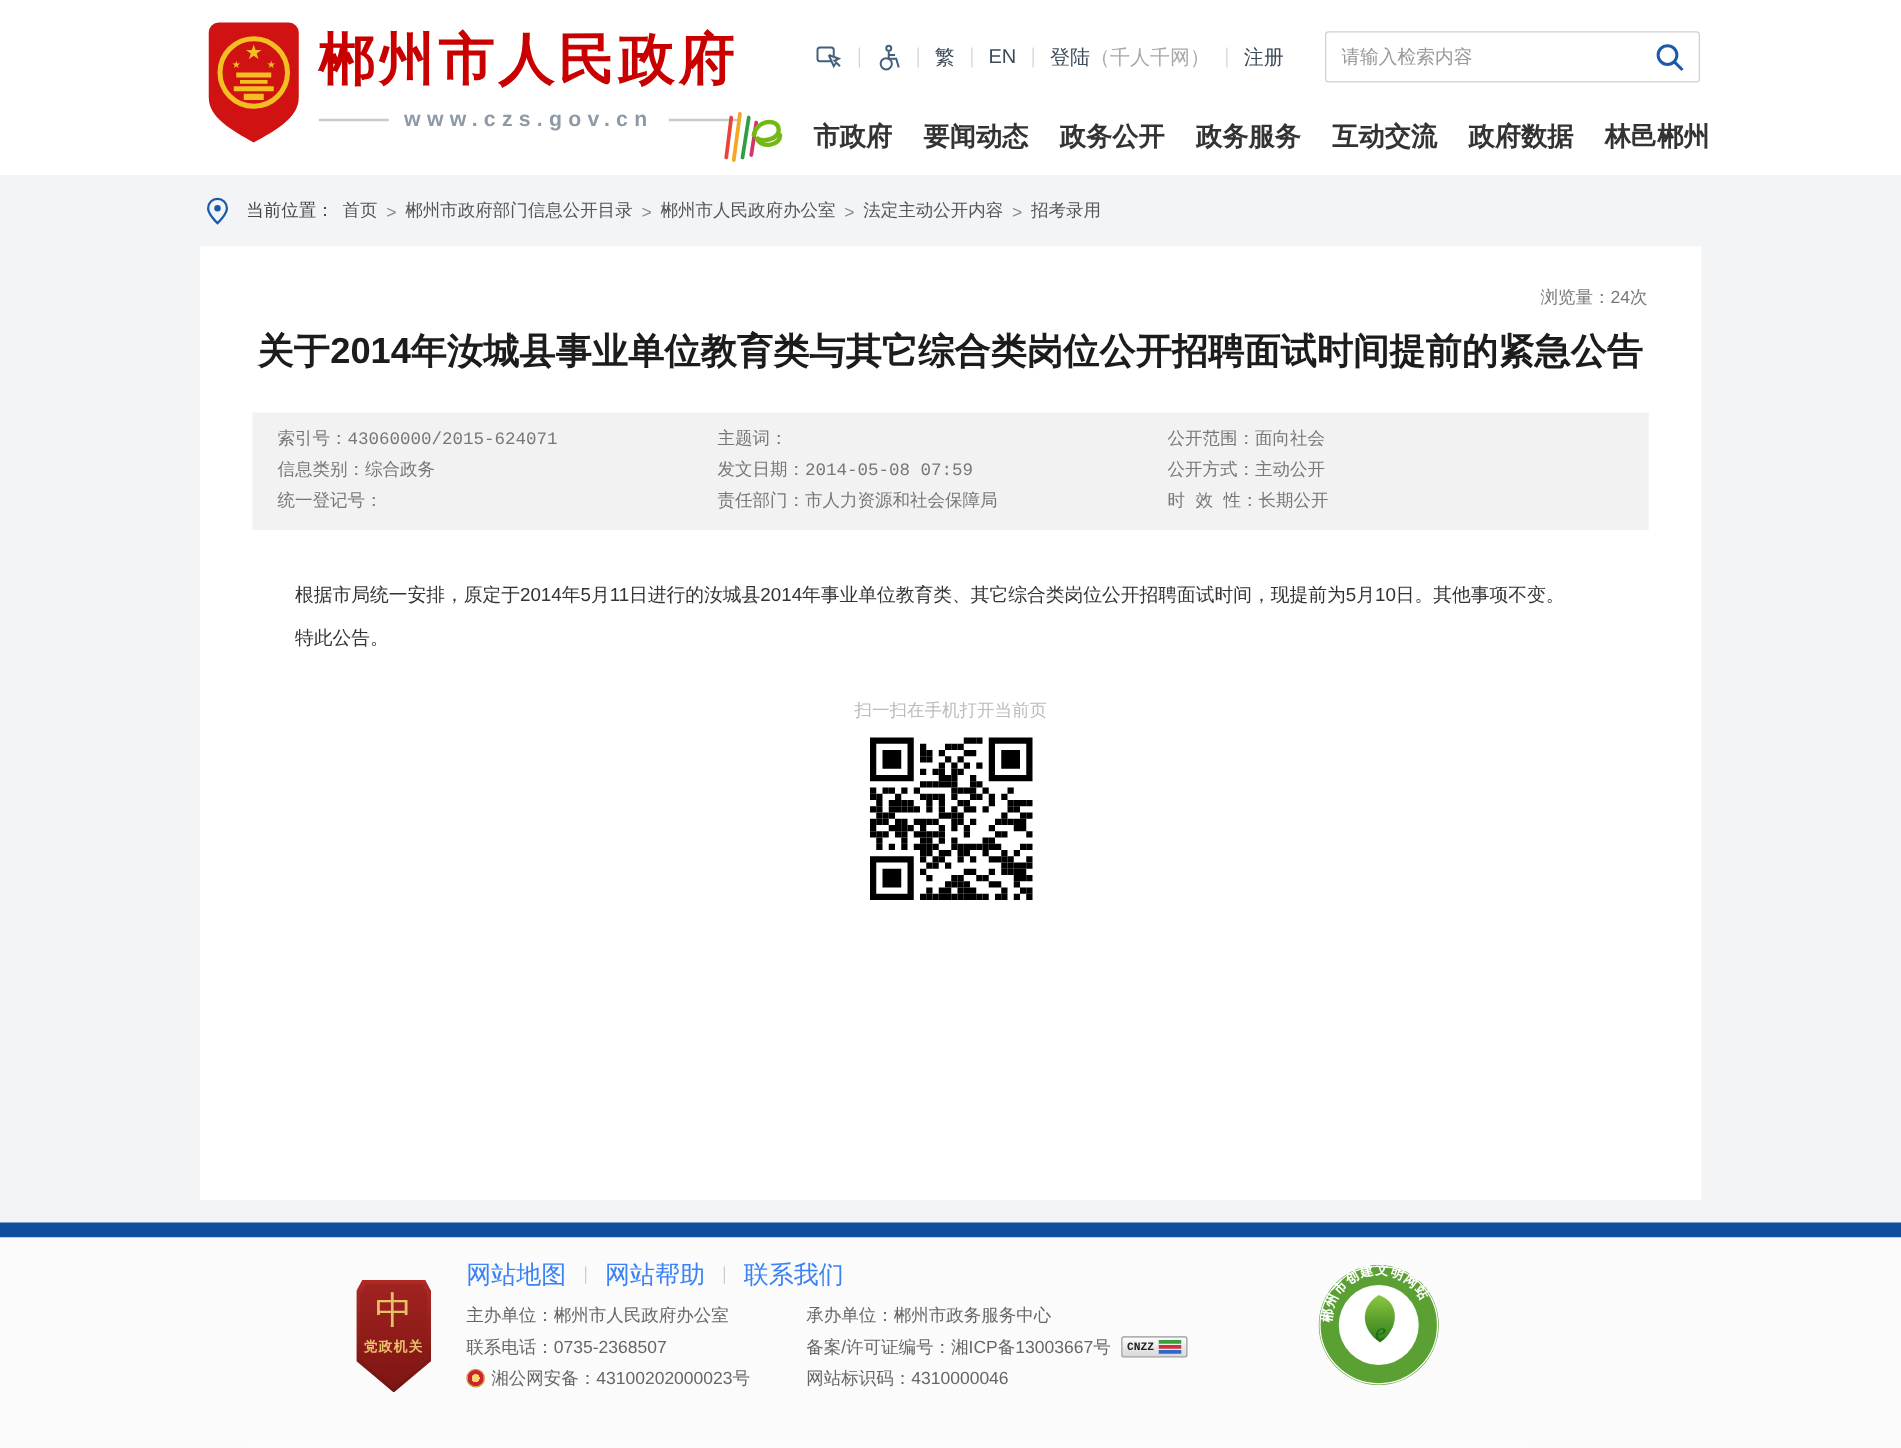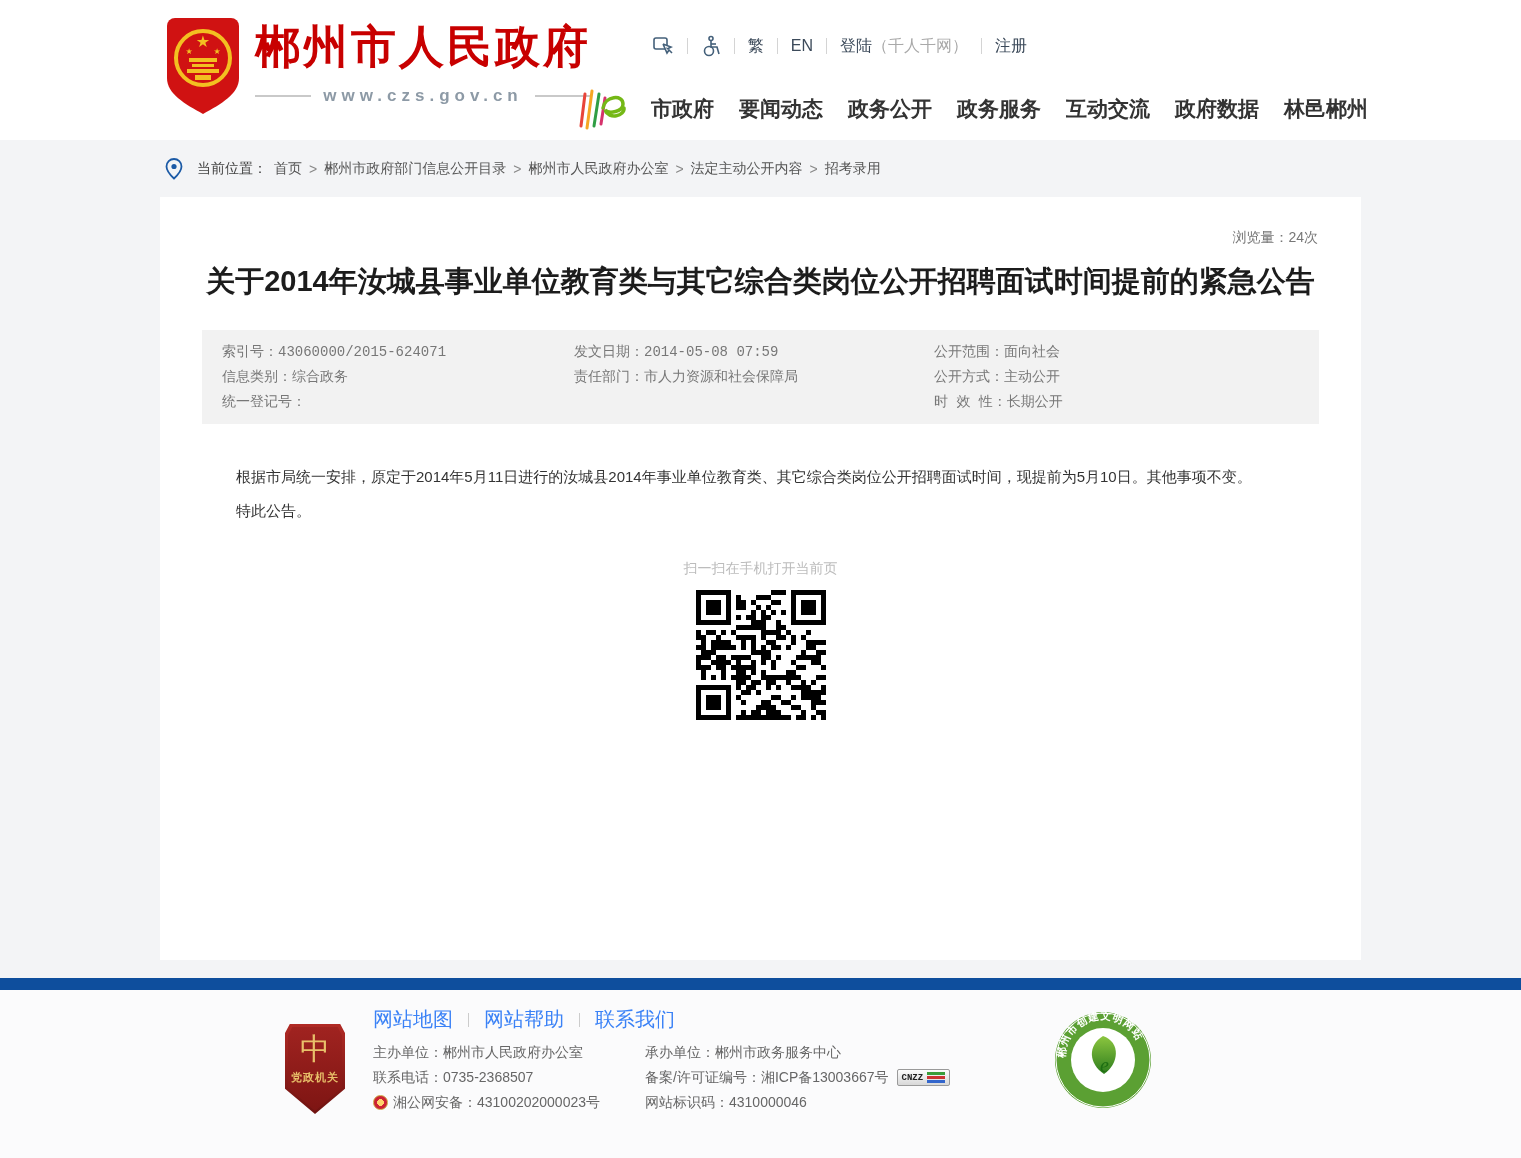--- a/index.html
+++ b/index.html
@@ -157,20 +157,29 @@
       <span class="u-item">EN</span>
       <span class="u-sep"></span>
       <span class="u-item">
           <span>登陆</span>
           <span class="muted">（千人千网）</span>
         </span>
       <span class="u-sep"></span>
       <span class="u-item">注册</span>
     </div>
 
+    <div class="searchbox">
+      <input type="text" placeholder="请输入检索内容" style="">
+      <button class="search-btn">
+        <svg width="26" height="26" viewBox="0 0 26 26" fill="none" stroke="#1b5aa6" stroke-width="2.4">
+          <circle cx="11" cy="11" r="7.5"></circle>
+          <line x1="16.5" y1="16.5" x2="23" y2="23"></line>
+        </svg>
+      </button>
+    </div>
 
     <div class="navrow">
       <svg class="nav-logo" viewBox="0 0 52 46">
         <g stroke-linecap="round">
           <line x1="10" y1="8" x2="6" y2="40" stroke="#e8443a" stroke-width="3"></line>
           <line x1="17" y1="5" x2="12" y2="42" stroke="#f5a623" stroke-width="3"></line>
           <line x1="24" y1="8" x2="19" y2="40" stroke="#2f9e44" stroke-width="3"></line>
           <line x1="30" y1="12" x2="26" y2="38" stroke="#d6336c" stroke-width="3"></line>
           <path d="M28 22 C30 10 48 8 48 18 C48 26 34 28 30 24 C34 34 50 30 49 22" fill="none" stroke="#74b816" stroke-width="3.5"></path>
         </g>
@@ -210,20 +219,21 @@
     <div class="views">浏览量：24次</div>
     <h1 class="article-title">关于2014年汝城县事业单位教育类与其它综合类岗位公开招聘面试时间提前的紧急公告</h1>
 
     <div class="meta-box">
       <div class="meta-col c1">
         <div class="meta-field"><span>索引号：</span><span>43060000/2015-624071</span></div>
         <div class="meta-field"><span>信息类别：</span><span>综合政务</span></div>
         <div class="meta-field"><span>统一登记号：</span><span></span></div>
       </div>
       <div class="meta-col c2">
+        <div class="meta-field"><span>主题词：</span><span></span></div>
         <div class="meta-field"><span>发文日期：</span><span>2014-05-08 07:59</span></div>
         <div class="meta-field"><span>责任部门：</span><span>市人力资源和社会保障局</span></div>
       </div>
       <div class="meta-col c3">
         <div class="meta-field"><span>公开范围：</span><span>面向社会</span></div>
         <div class="meta-field"><span>公开方式：</span><span>主动公开</span></div>
         <div class="meta-field"><span>时 效 性：</span><span>长期公开</span></div>
       </div>
     </div>
 

